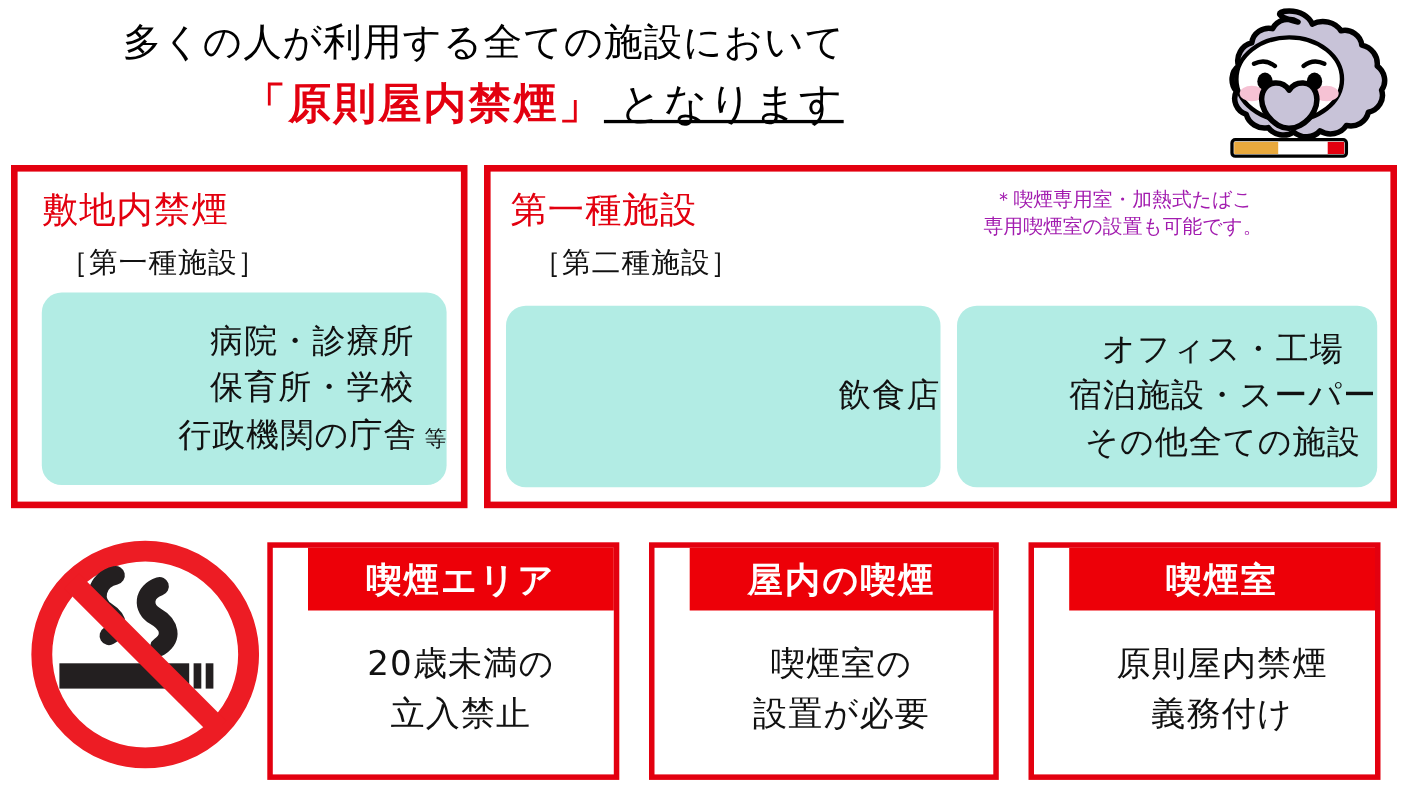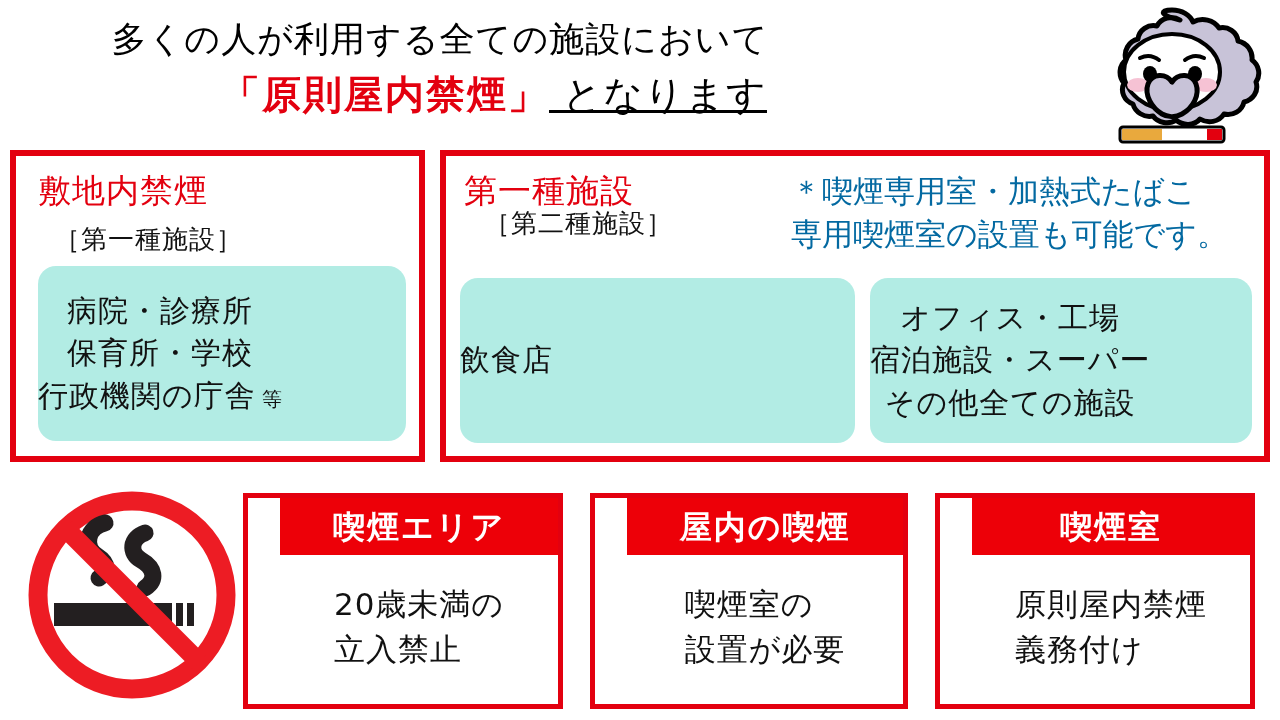--- a/index.html
+++ b/index.html
@@ -108,43 +108,43 @@
     position: absolute;
     font-size: 26px;
     line-height: 1;
     color: #111111;
     white-space: nowrap;
     letter-spacing: 1px;
   }
   #panel-first .panel-title { left: 22px; top: 18px; }
   #panel-first .panel-subtitle { left: 38px; top: 70px; text-align: center; }
   #panel-second .panel-title { left: 18px; top: 18px; }
-  #panel-second .panel-subtitle { left: 38px; top: 54px; }
+  #panel-second .panel-subtitle { left: 38px; top: 70px; }
 
   .panel-note {
     position: absolute;
     left: 345px;
     top: 14px;
     width: 460px;
-    font-size: 31px;
+    font-size: 18px;
     line-height: 1.38;
-    color: #0369a1;
-    text-align: left;
+    color: #a21caf;
+    text-align: center;
     letter-spacing: 0px;
     white-space: pre-line;
   }
 
   .teal-box {
     position: absolute;
     background: #b2ece4;
     border-radius: 18px;
     box-sizing: border-box;
     display: flex;
     align-items: center;
-    justify-content: flex-start;
+    justify-content: flex-end;
     text-align: center;
   }
   .teal-text {
     font-size: 30px;
     line-height: 1.42;
     color: #111111;
     white-space: pre-line;
     letter-spacing: 1px;
   }
   .teal-text .suffix {
@@ -206,20 +206,21 @@
     align-items: center;
     justify-content: center;
     letter-spacing: 2px;
     flex: 0 0 auto;
   }
   .card-body {
     flex: 1 1 auto;
     display: flex;
     align-items: center;
     justify-content: center;
+    text-align: center;
     padding-bottom: 6px;
   }
   .card-body-text {
     font-size: 31px;
     line-height: 1.45;
     color: #111111;
     white-space: pre-line;
     letter-spacing: 1px;
   }
 </style>

